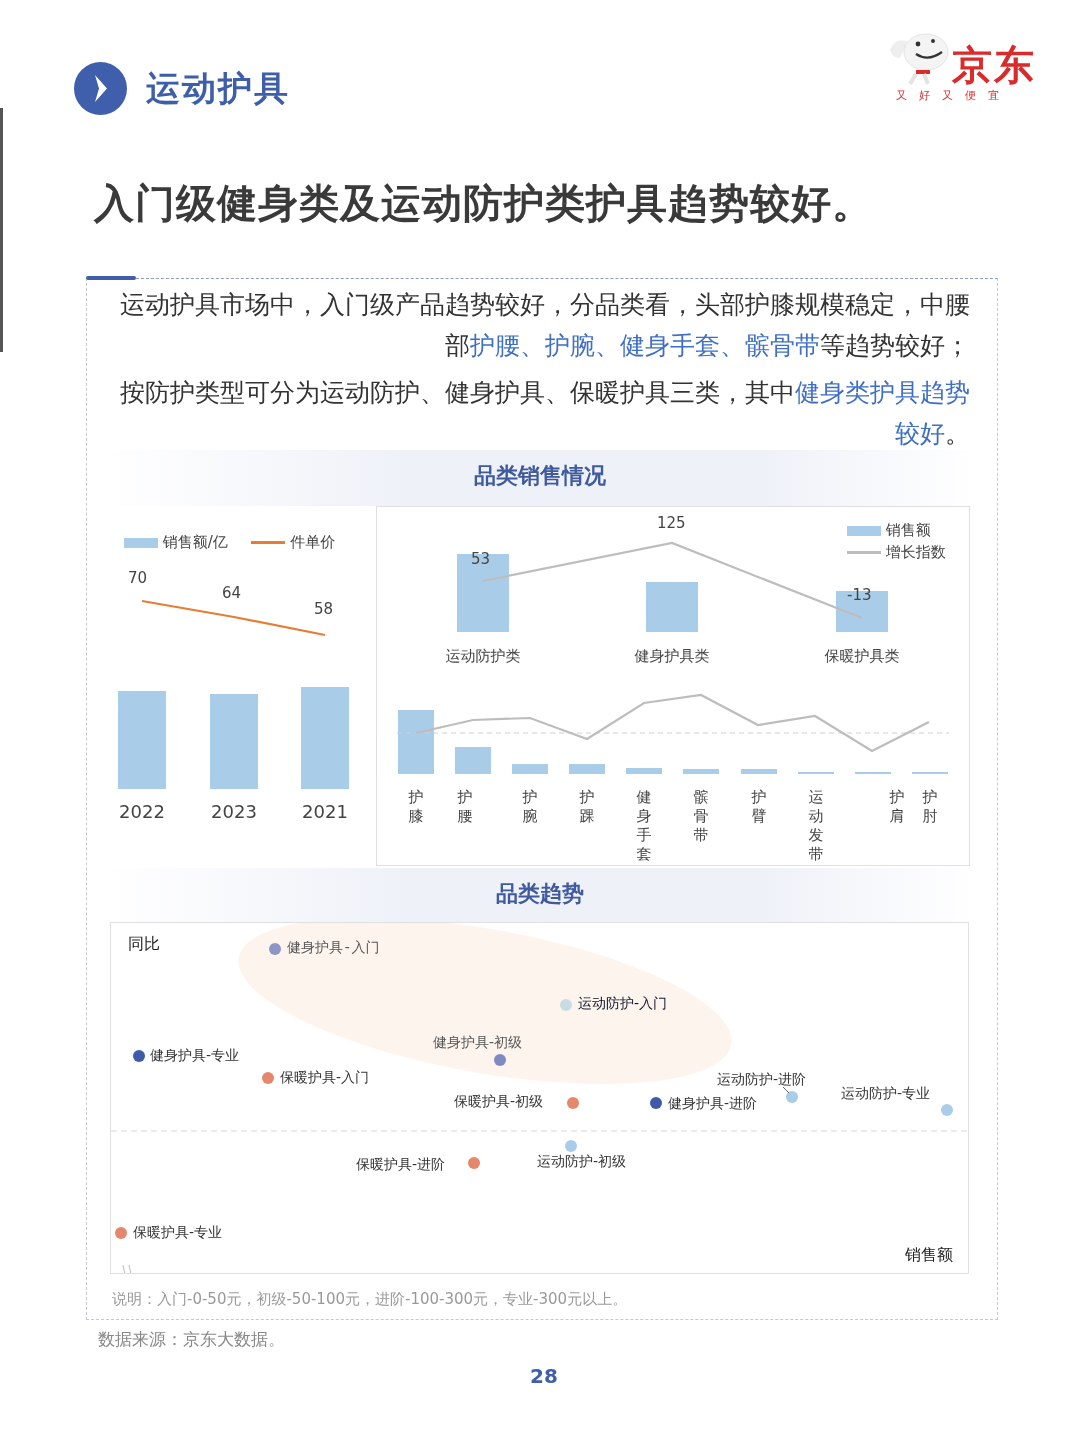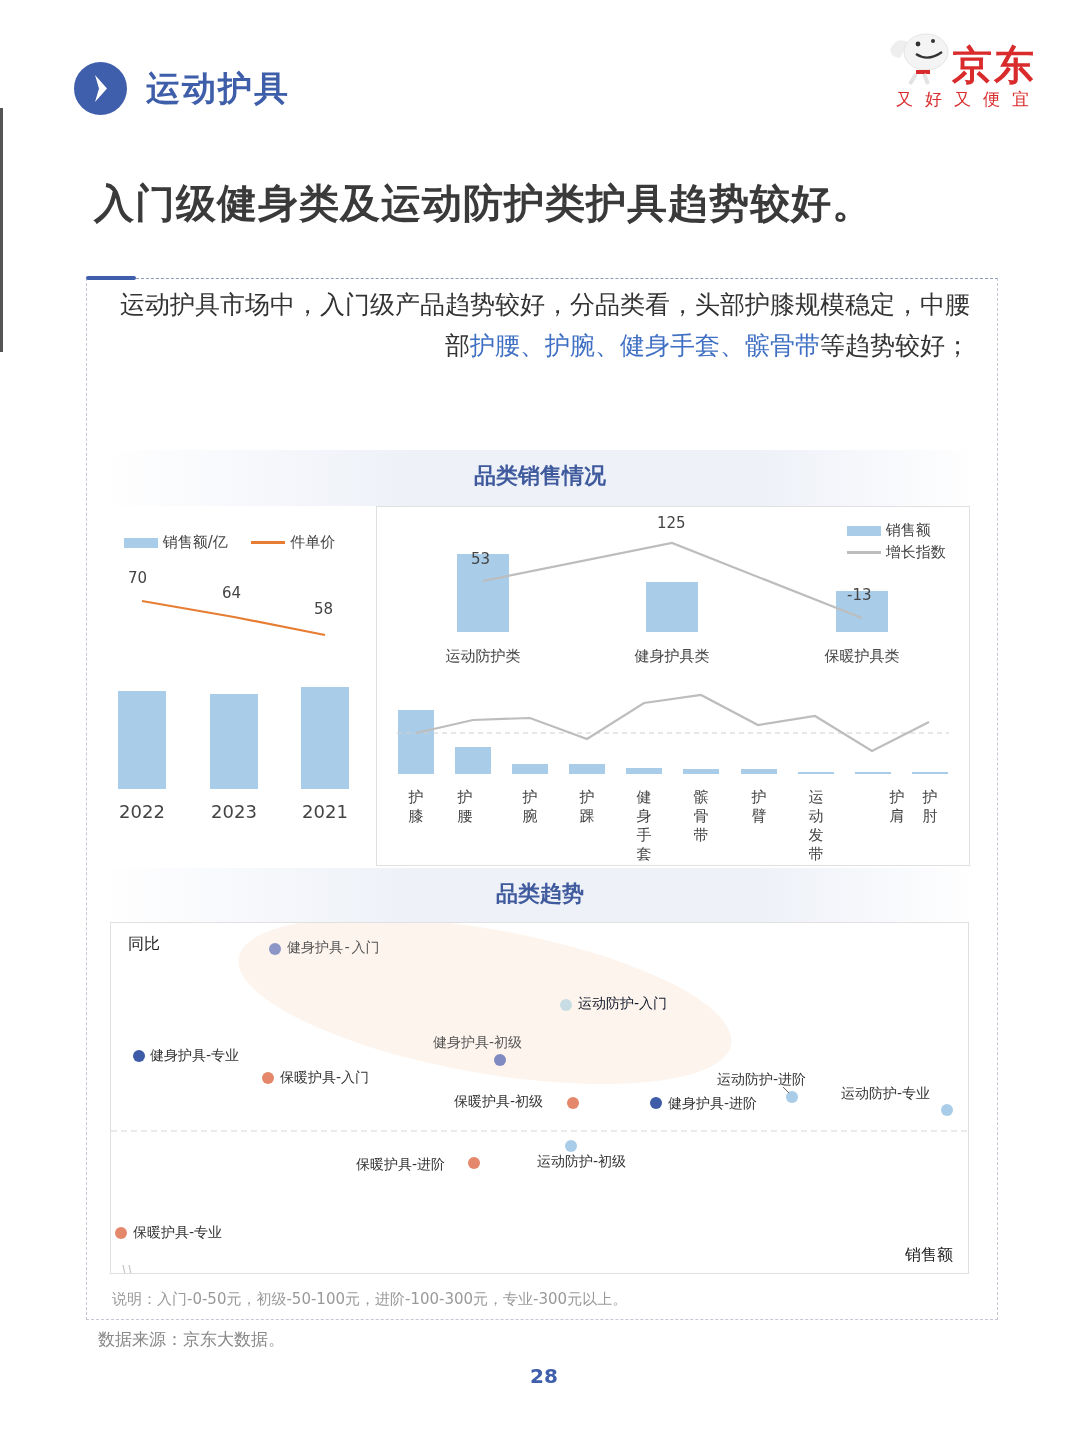--- a/index.html
+++ b/index.html
@@ -6,21 +6,21 @@
   body { width:1080px; height:1439px; background:#ffffff; position:relative; overflow:hidden;
          font-family:"DejaVu Sans","Liberation Sans",sans-serif; color:#333; }
   .abs { position:absolute; }
   .left-rule { left:0; top:108px; width:3px; height:244px; background:#555; }
 
   
   .hdr-icon { left:74px; top:62px; width:53px; height:53px; border-radius:50%; background:#3f5eab; }
   .hdr-icon svg { position:absolute; left:0; top:0; }
   .hdr-title { left:146px; top:66px; font-size:34px; font-weight:bold; color:#3e5ea9; letter-spacing:2px; }
   .logo-name { left:952px; top:38px; font-size:40px; font-weight:bold; color:#d92b2b; letter-spacing:2px; }
-  .logo-slogan { left:896px; top:88px; font-size:17px; color:#d92b2b; letter-spacing:12px; }
+  .logo-slogan { left:896px; top:88px; font-size:11px; color:#d92b2b; letter-spacing:12px; }
   .dog { left:886px; top:30px; }
 
   .main-title { left:94px; top:176px; font-size:40px; font-weight:bold; color:#3a3a3a; letter-spacing:1px; }
 
   
   .panel { left:86px; top:278px; width:910px; height:1040px; border:1px dashed #c3c8d4; border-top:1px dashed #8d9bbd; }
   .panel-tab { left:86px; top:276px; width:50px; height:4px; background:#3f5eab; border-radius:2px; }
   .intro { left:100px; top:284px; width:870px; font-size:25px; line-height:41px; color:#333; }
   .intro p { margin:0;text-align:right; }
   .intro p + p { margin-top:6px; }
@@ -68,20 +68,21 @@
 <div class="abs logo-name">京东</div>
 <div class="abs logo-slogan">又好又便宜</div>
 
 <div class="abs main-title">入门级健身类及运动防护类护具趋势较好。</div>
 
 <div class="abs panel"></div>
 <div class="abs panel-tab"></div>
 
 <div class="abs intro">
   <p><span>运动护具市场中，入门级产品趋势较好，分品类看，头部护膝规模稳定，中腰部</span><span class="hl">护腰、护腕、健身手套、髌骨带</span><span>等趋势较好；</span></p>
+  <p><span>按防护类型可分为运动防护、健身护具、保暖护具三类，其中</span><span class="hl">健身类护具趋势较好</span><span>。</span></p>
 </div>
 
 <div class="abs section-bar" style="left:100px; top:450px; width:880px;">
   <div class="section-title">品类销售情况</div>
 </div>
 
 <div class="abs" style="left:100px; top:505px; width:270px; height:340px;">
   <div class="abs txt-s" style="left:24px; top:28px; white-space:nowrap;">
     <span class="legend-swatch"></span>
     <span>销售额/亿</span>

